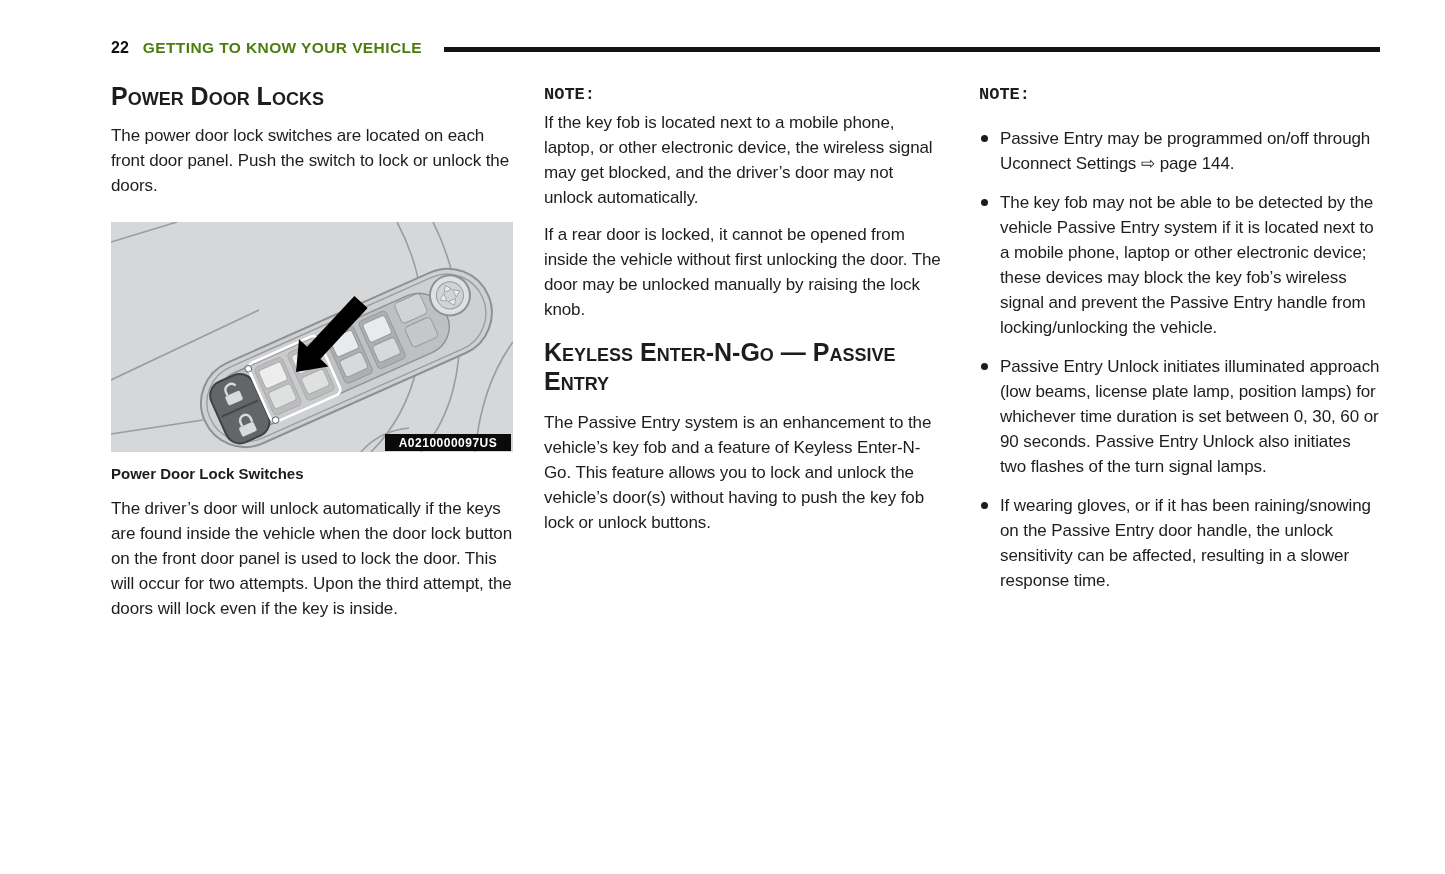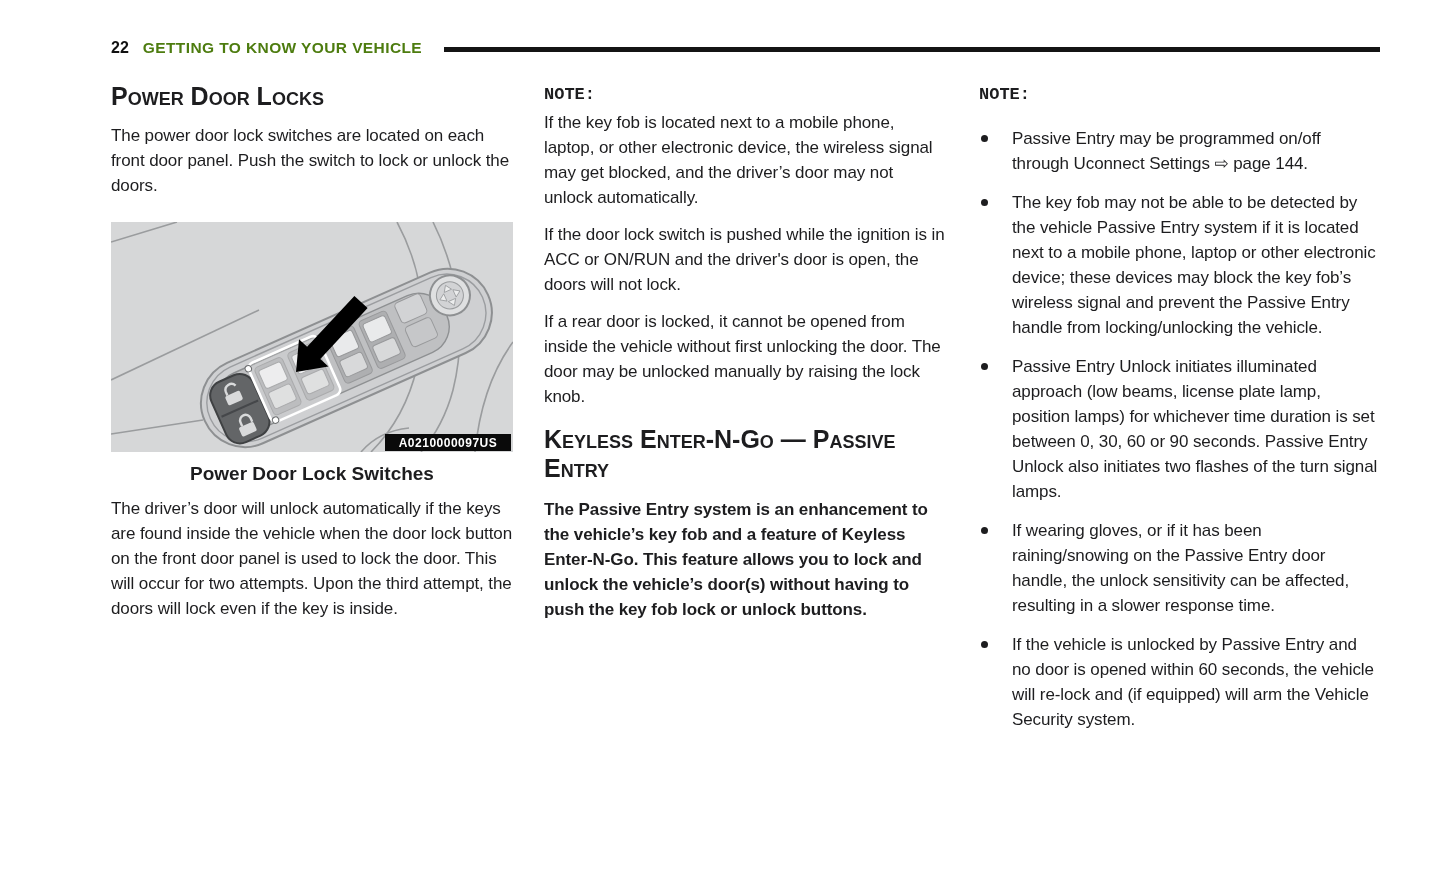--- a/index.html
+++ b/index.html
@@ -21,29 +21,29 @@
 
   h1.section {
     font-size:25px; line-height:29px; font-weight:700; margin:0;
     font-variant:small-caps; letter-spacing:0px;
   }
   p.body { font-size:17px; line-height:25px; margin:12px 0 0 0; letter-spacing:-0.1px; }
   .note-label { font-size:17px; font-weight:700; line-height:22px;font-family:Liberation Mono, monospace; }
   .col-mid p.first { margin-top:4px; }
   .col-mid p.gap { margin-top:12px; }
   .col-mid h1.section { margin-top:16px; }
-  .col-mid p.lead { margin-top:14px;font-weight:bold; }
+  .col-mid p.lead { margin-top:14px; }
 
   .figure { margin-top:24px; }
   .figure svg { display:block; }
-  .caption { text-align:center; font-weight:700; font-size:19px; line-height:20px; margin-top:12px; }
+  .caption { font-weight:700; font-size:15px; line-height:20px; margin-top:12px; }
   .para2 { margin-top:15px; }
 
   ul.bullets { list-style:none; margin:20px 0 0 0; padding:0; }
-  ul.bullets li { display:flex; margin-top:14px;gap:12px; }
+  ul.bullets li { display:flex; margin-top:14px; }
   ul.bullets li:first-child { margin-top:0; }
   .dot { width:7px; height:7px; border-radius:50%; background:#1d1d1f; margin:9px 12px 0 2px; flex:none; }
   .btxt { font-size:17px; line-height:25px; letter-spacing:-0.1px; }
 </style>
 </head>
 <body>
 
 <div class="page">
 
   <div class="header">
@@ -141,21 +141,20 @@
     </div>
 
     <div class="caption">Power Door Lock Switches</div>
 
     <p class="body para2">The driver’s door will unlock automatically if the keys are found inside the vehicle when the door lock button on the front door panel is used to lock the door. This will occur for two attempts. Upon the third attempt, the doors will lock even if the key is inside.</p>
   </div>
 
   <div class="col col-mid">
     <div class="note-label">NOTE:</div>
     <p class="body first">If the key fob is located next to a mobile phone, laptop, or other electronic device, the wireless signal may get blocked, and the driver’s door may not unlock automatically.</p>
-    <p class="body gap">If the door lock switch is pushed while the ignition is in ACC or ON/RUN and the driver's door is open, the doors will not lock.</p>
     <p class="body gap">If a rear door is locked, it cannot be opened from inside the vehicle without first unlocking the door. The door may be unlocked manually by raising the lock knob.</p>
     <h1 class="section">Keyless Enter-N-Go — Passive Entry</h1>
     <p class="body lead">The Passive Entry system is an enhancement to the vehicle’s key fob and a feature of Keyless Enter-N-Go. This feature allows you to lock and unlock the vehicle’s door(s) without having to push the key fob lock or unlock buttons.</p>
   </div>
 
   <div class="col col-right">
     <div class="note-label">NOTE:</div>
     <ul class="bullets">
       <li>
         <span class="dot"></span>
@@ -166,20 +165,16 @@
         <span class="btxt">The key fob may not be able to be detected by the vehicle Passive Entry system if it is located next to a mobile phone, laptop or other electronic device; these devices may block the key fob’s wireless signal and prevent the Passive Entry handle from locking/unlocking the vehicle.</span>
       </li>
       <li>
         <span class="dot"></span>
         <span class="btxt">Passive Entry Unlock initiates illuminated approach (low beams, license plate lamp, position lamps) for whichever time duration is set between 0, 30, 60 or 90 seconds. Passive Entry Unlock also initiates two flashes of the turn signal lamps.</span>
       </li>
       <li>
         <span class="dot"></span>
         <span class="btxt">If wearing gloves, or if it has been raining/snowing on the Passive Entry door handle, the unlock sensitivity can be affected, resulting in a slower response time.</span>
       </li>
-      <li>
-        <span class="dot"></span>
-        <span class="btxt">If the vehicle is unlocked by Passive Entry and no door is opened within 60 seconds, the vehicle will re-lock and (if equipped) will arm the Vehicle Security system.</span>
-      </li>
     </ul>
   </div>
 
 </div>
 
 </body></html>

